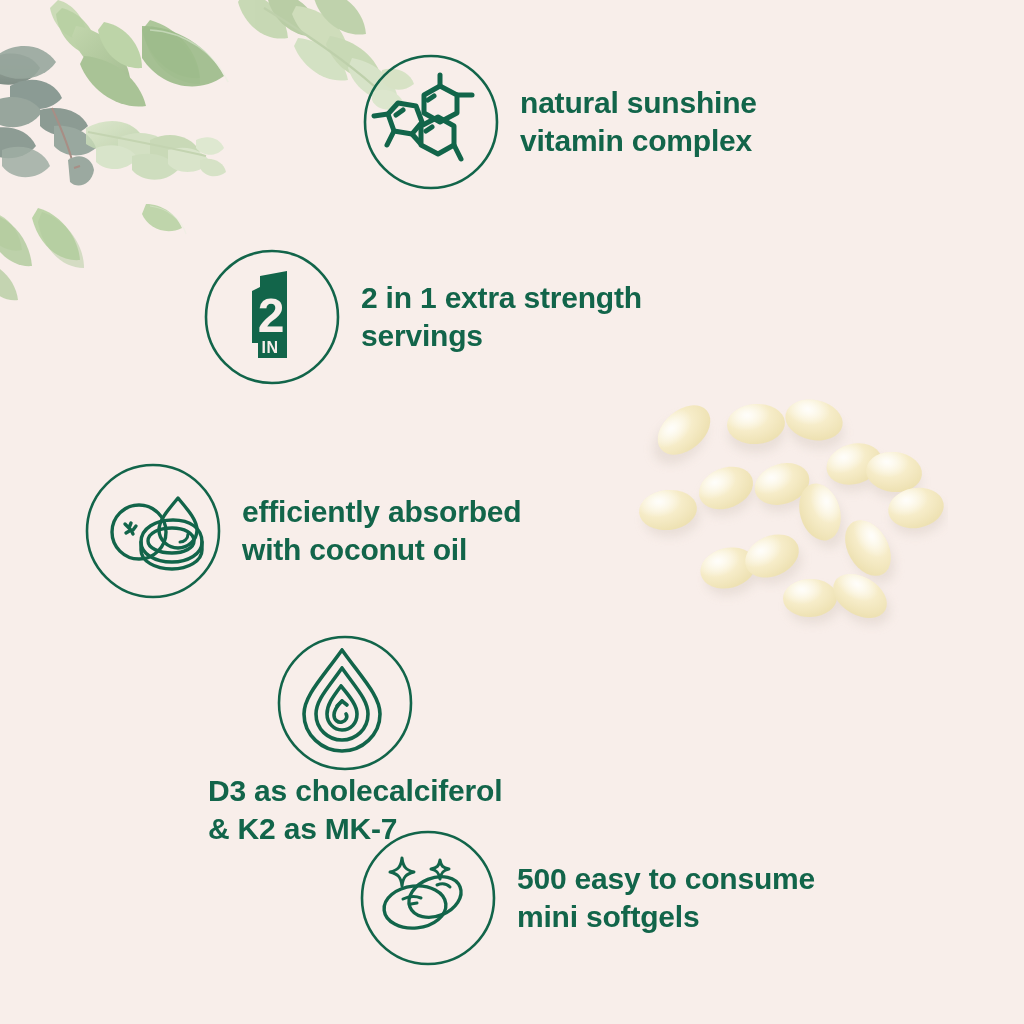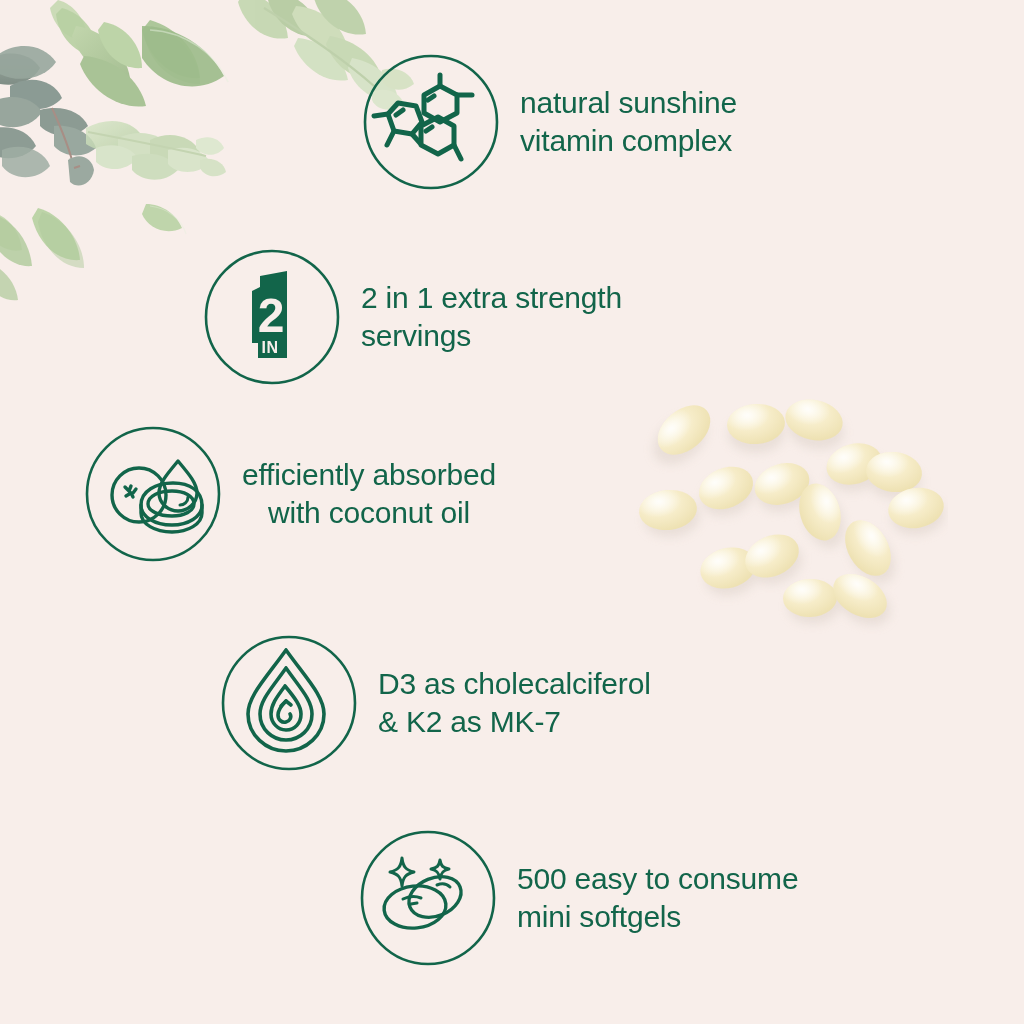--- a/index.html
+++ b/index.html
@@ -55,32 +55,32 @@
   }
   .feature-icon svg {
     display: block;
     width: 138px;
     height: 138px;
   }
   .feature-text {
     margin-left: 20px;
     color: #12654a;
     font-family: "Liberation Sans", sans-serif;
-    font-weight: normal;
+    font-weight: bold;
     font-size: 30px;
     line-height: 1.28;
     letter-spacing: -0.2px;
     white-space: pre-line;
   }
 
   
   #feature-0 { left: 362px; top: 53px; }
   #feature-1 { left: 203px; top: 248px; }
-  #feature-2 { left: 84px; top: 425px; text-align: center; }
-  #feature-3 { left: 220px; top: 634px; }
+  #feature-2 { left: 84px; top: 462px; }
+  #feature-3 { left: 188px; top: 634px; flex-direction: column; }
   #feature-4 { left: 359px; top: 829px; }
 </style>
 </head>
 <body>
 
 <div id="canvas">
 
   <div id="foliage">
     <svg viewBox="0 0 420 330" width="420" height="330" aria-hidden="true">
       <defs>

